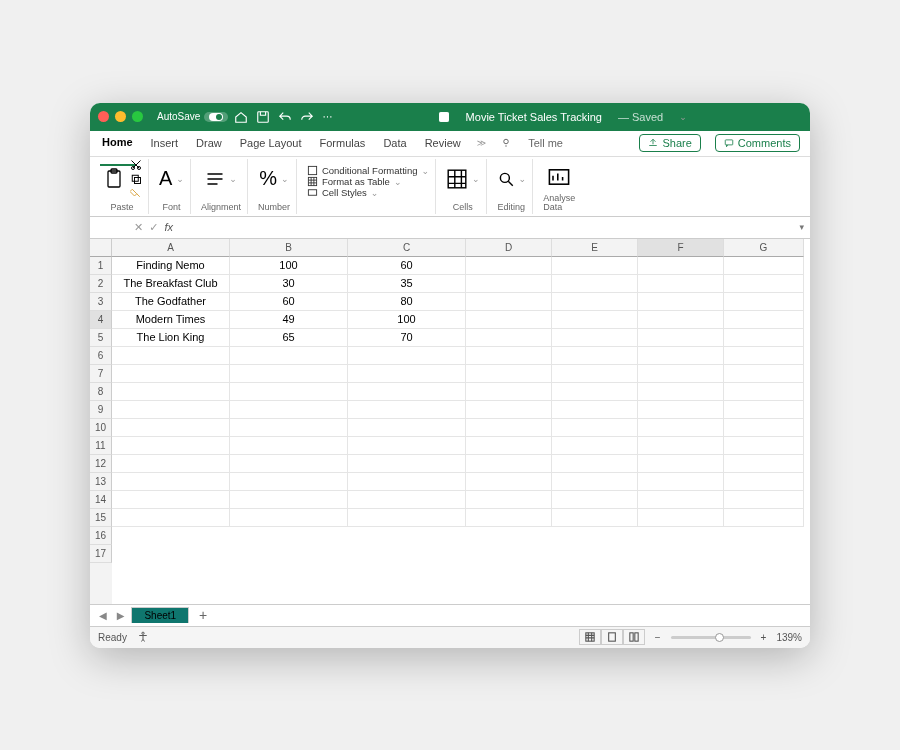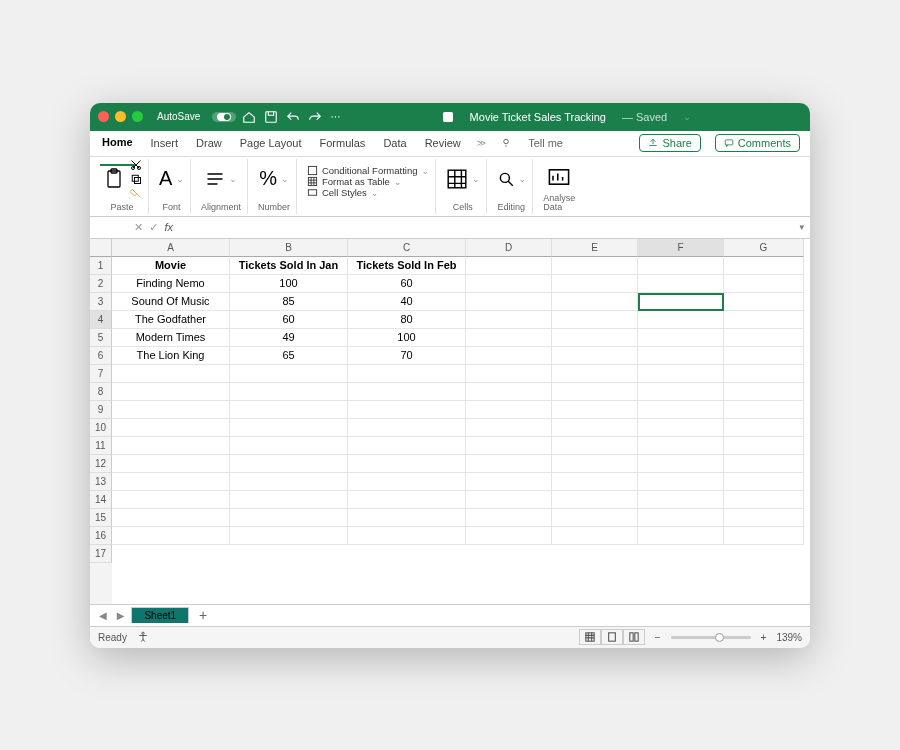--- a/index.html
+++ b/index.html
@@ -2,21 +2,21 @@
 <html><head>
 <meta charset="utf-8">
 <style>
   * { box-sizing: border-box; margin: 0; padding: 0; font-family: -apple-system, "Segoe UI", Arial, sans-serif; }
   body { background: #f0f0f0; display:flex; align-items:center; justify-content:center; height:750px; width:900px; }
   .window { width: 720px; height: 545px; background:#fff; border-radius:10px; box-shadow:0 10px 40px rgba(0,0,0,.25); overflow:hidden; display:flex; flex-direction:column; }
   .titlebar { background:#1a7f4b; color:#fff; height:28px; display:flex; align-items:center; padding:0 8px; font-size:11px; gap:6px; }
   .traffic { display:flex; gap:6px; margin-right:8px;}
   .dot { width:11px; height:11px; border-radius:50%; }
   .dot.r{background:#ff5f57;} .dot.y{background:#febc2e;} .dot.g{background:#28c840;}
-  .autos { display:flex; align-items:center; gap:12px; font-size:10px;}
+  .autos { display:flex; align-items:center; gap:4px; font-size:10px;}
   .pill { background:rgba(255,255,255,.25); border-radius:8px; padding:1px 5px; display:flex; align-items:center; gap:3px; font-size:9px; }
   .pill .sw { width:14px; height:8px; background:#fff; border-radius:4px; position:relative;}
   .pill .sw:before{content:"";position:absolute;right:1px;top:1px;width:6px;height:6px;background:#1a7f4b;border-radius:50%;}
   .tb-icons { display:flex; gap:8px; align-items:center; color:#fff; }
   .tb-icons svg{width:14px;height:14px;}
   .title-center { flex:1; text-align:center; display:flex; align-items:center; justify-content:center; gap:16px; }
   .title-center svg{width:12px;height:12px;}
   .title-center .saved{opacity:.75;}
   .title-right{display:flex; gap:10px; align-items:center;}
   .ribbon-tabs { display:flex; align-items:center; height:26px; padding:0 10px; gap:14px; font-size:11px; border-bottom:1px solid #ddd;}
@@ -296,44 +296,35 @@
           <div class="wA">A</div>
           <div class="wB">B</div>
           <div class="wC">C</div>
           <div class="wD">D</div>
           <div class="wE">E</div>
           <div class="wF selh">F</div>
           <div class="wG">G</div>
         </div>
       <div class="rows" id="rows">
           <div class="row">
-            <div class="cell wA hd">Movie</div>
-            <div class="cell wB hd">Tickets Sold In Jan</div>
-            <div class="cell wC hd">Tickets Sold In Feb</div>
-            <div class="cell wD hd"></div>
-            <div class="cell wE hd"></div>
-            <div class="cell wF hd"></div>
-            <div class="cell wG hd"></div>
-          </div>
-          <div class="row">
             <div class="cell wA">Finding Nemo</div>
             <div class="cell wB">100</div>
             <div class="cell wC">60</div>
             <div class="cell wD"></div>
             <div class="cell wE"></div>
             <div class="cell wF"></div>
             <div class="cell wG"></div>
           </div>
           <div class="row">
-            <div class="cell wA">Sound Of Music</div>
-            <div class="cell wB">85</div>
-            <div class="cell wC">40</div>
-            <div class="cell wD"></div>
-            <div class="cell wE"></div>
-            <div class="cell wF sel"></div>
+            <div class="cell wA">The Breakfast Club</div>
+            <div class="cell wB">30</div>
+            <div class="cell wC">35</div>
+            <div class="cell wD"></div>
+            <div class="cell wE"></div>
+            <div class="cell wF"></div>
             <div class="cell wG"></div>
           </div>
           <div class="row">
             <div class="cell wA">The Godfather</div>
             <div class="cell wB">60</div>
             <div class="cell wC">80</div>
             <div class="cell wD"></div>
             <div class="cell wE"></div>
             <div class="cell wF"></div>
             <div class="cell wG"></div>

